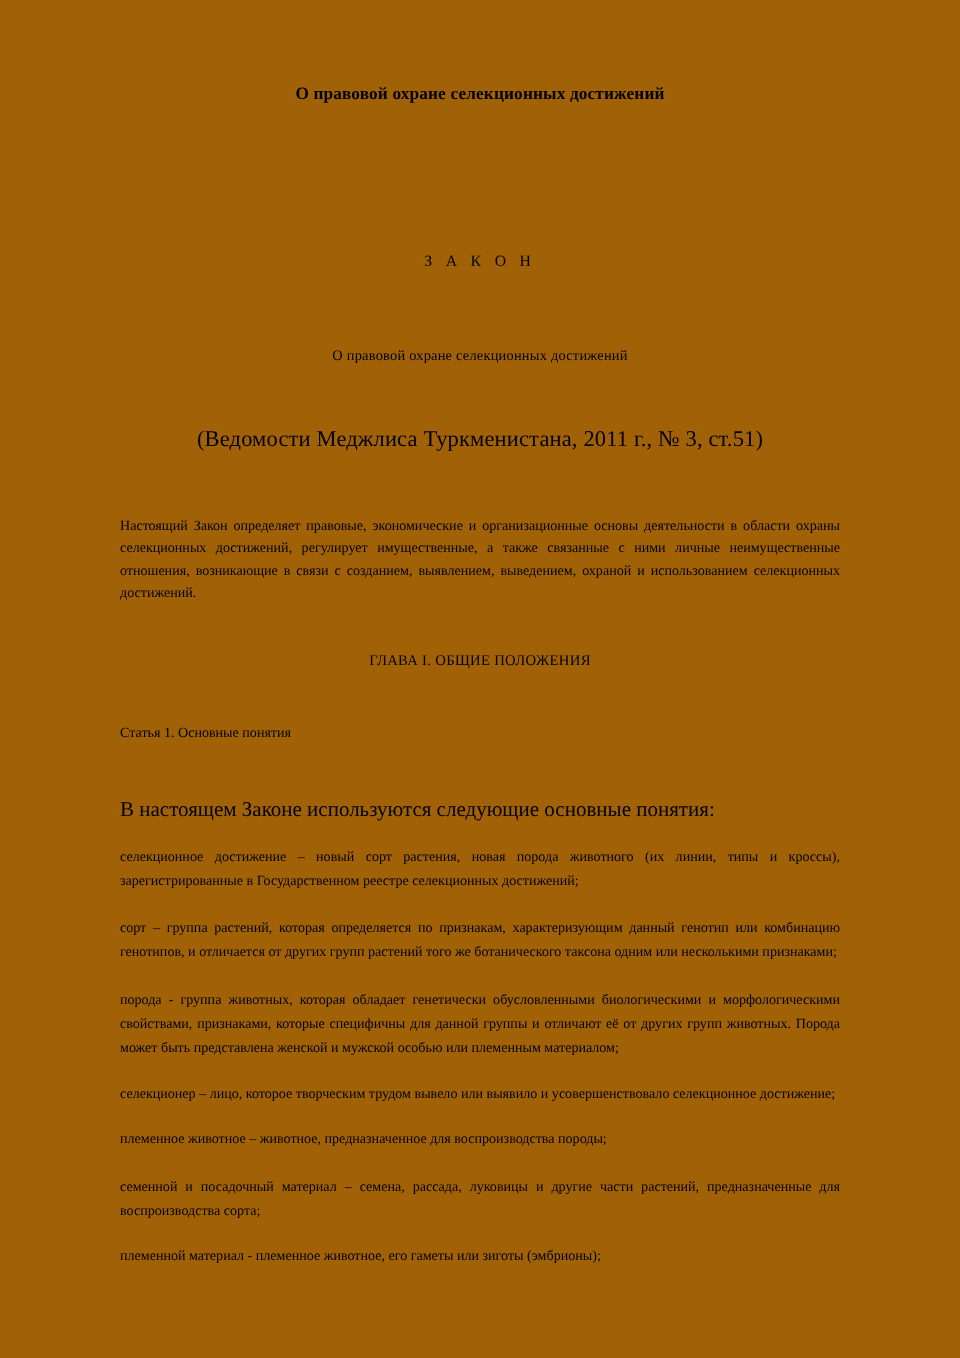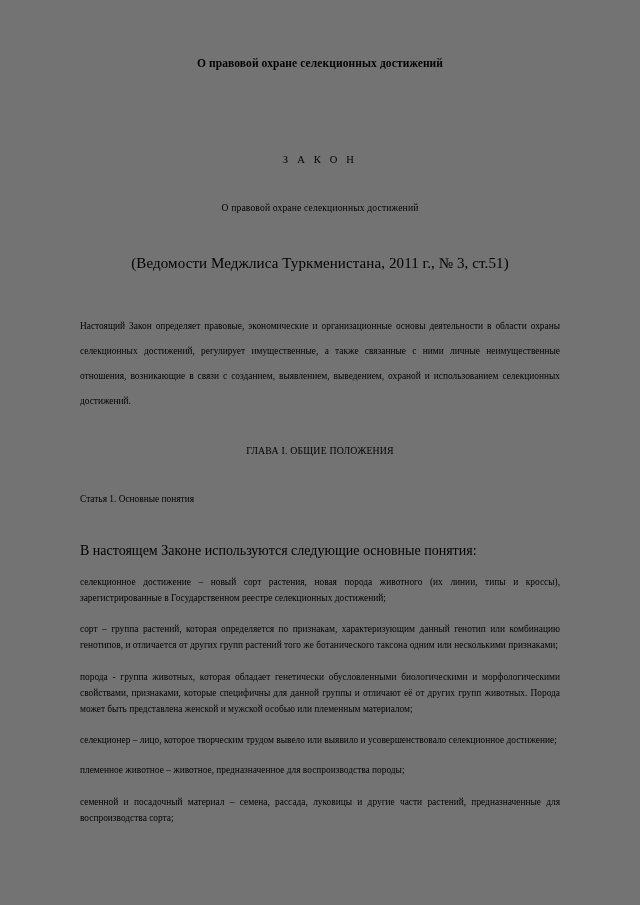--- a/index.html
+++ b/index.html
@@ -13,37 +13,37 @@
     height: 905px;
     overflow: hidden;
     font-family: "Liberation Serif", "DejaVu Serif", serif;
     color: #000000;
     -webkit-font-smoothing: none;
   }
   .page {
     position: relative;
     width: 640px;
     height: 905px;
-    background: #737373;
+    background: #a16207;
     box-sizing: border-box;
     padding: 0 80px;
   }
   .doc-title {
     text-align: center;
     font-weight: bold;
     font-size: 11.5px;
     line-height: 1.2;
     margin: 0;
     padding-top: 57px;
     letter-spacing: 0.1px;
   }
   .law-word {
     text-align: center;
     font-size: 10.5px;
-    margin: 1px;
+    margin: 16px;
     padding-top: 82px;
     letter-spacing: 3.2px;
   }
   .country {
     text-align: center;
     font-size: 10.5px;
     margin: 0;
     padding-top: 20px;
     letter-spacing: 0.6px;
   }
@@ -57,21 +57,21 @@
   .gazette {
     text-align: center;
     font-size: 15px;
     margin: 0;
     padding-top: 42px;
     letter-spacing: 0.1px;
   }
   .preamble {
     text-align: justify;
     font-size: 9.4px;
-    line-height: 25px;
+    line-height: 15px;
     margin: 0;
     padding-top: 42px;
   }
   .chapter {
     text-align: center;
     font-size: 9.8px;
     margin: 0;
     padding-top: 31px;
     letter-spacing: 0.2px;
   }
@@ -120,15 +120,16 @@
 
   <p class="lead-in">В настоящем Законе используются следующие основные понятия:</p>
 
   <div>
     <p class="term">селекционное достижение – новый сорт растения, новая порода животного (их линии, типы и кроссы), зарегистрированные в Государственном реестре селекционных достижений;</p>
     <p class="term">сорт – группа растений, которая определяется по признакам, характеризующим данный генотип или комбинацию генотипов, и отличается от других групп растений того же ботанического таксона одним или несколькими признаками;</p>
     <p class="term">порода - группа животных, которая обладает генетически обусловленными биологическими и морфологическими свойствами, признаками, которые специфичны для данной группы и отличают её от других групп животных. Порода может быть представлена женской и мужской особью или племенным материалом;</p>
     <p class="term">селекционер – лицо, которое творческим трудом вывело или выявило и усовершенствовало селекционное достижение;</p>
     <p class="term tight">племенное животное – животное, предназначенное для воспроизводства породы;</p>
     <p class="term">семенной и посадочный материал – семена, рассада, луковицы и другие части растений, предназначенные для воспроизводства сорта;</p>
+    <p class="term tight">племенной материал - племенное животное, его гаметы или зиготы (эмбрионы);</p>
   </div>
 
 </div>
 
 </body></html>

